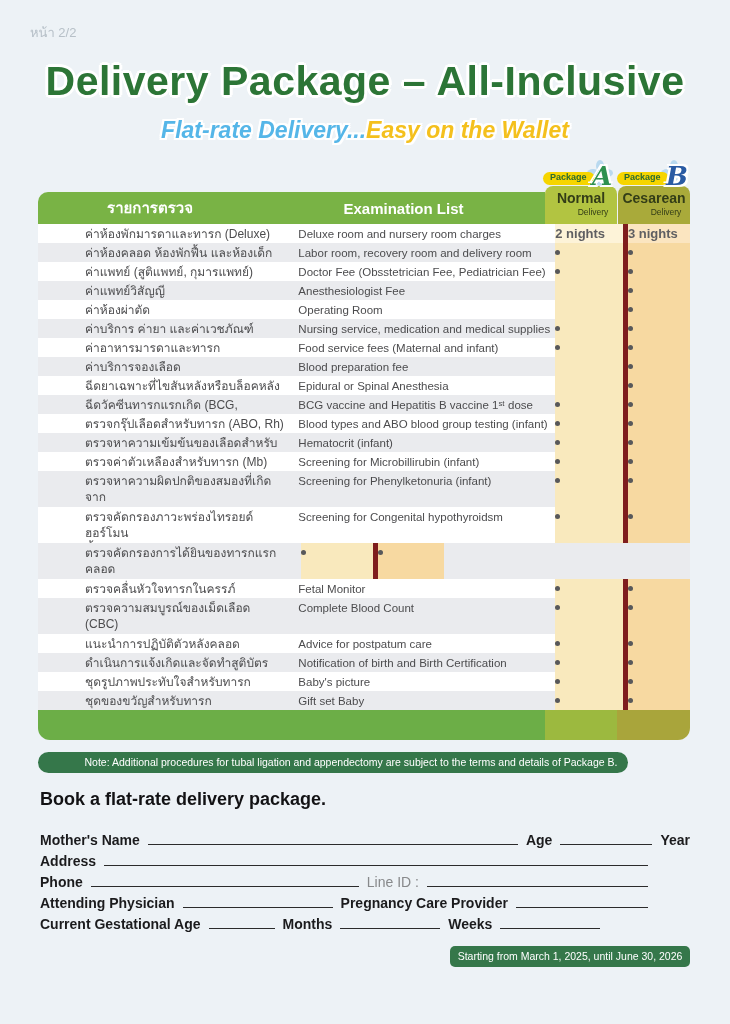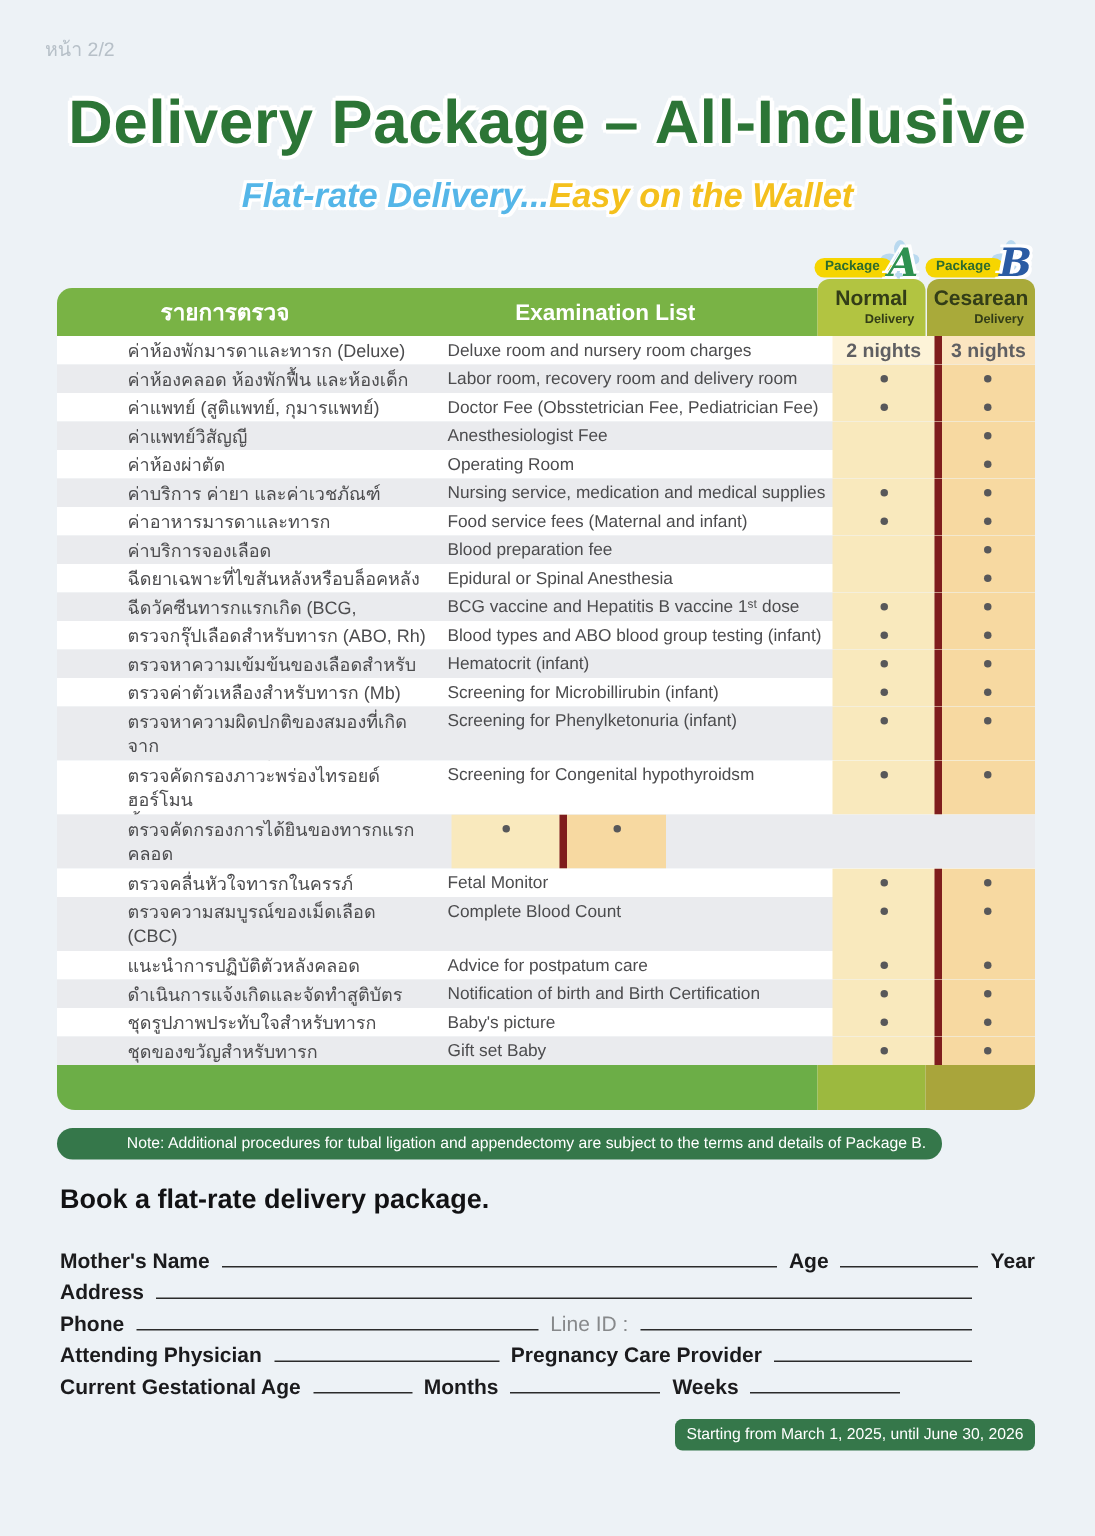--- a/index.html
+++ b/index.html
@@ -40,30 +40,30 @@
 
   .thead{position:relative;height:36px;z-index:1;}
   .head-left{position:absolute;left:0;top:4px;bottom:0;width:507px;background:var(--hdr_green);
     border-radius:10px 0 0 0;display:flex;align-items:center;color:#fff;font-weight:bold;font-size:15px;}
   .head-th{width:224px;text-align:center;} .head-en{width:283px;text-align:center;}
   .head-col{position:absolute;top:-2px;bottom:0;border-radius:8px 8px 0 0;text-align:center;
     color:#333d17;padding-top:5px;line-height:14px;}
   .head-a{left:507px;width:72px;background:var(--hdr_a);}
   .head-b{left:580px;width:72px;background:var(--hdr_b);}
   .head-name{font-size:14px;font-weight:bold;display:block;}
-  .head-sub{font-size:8.5px;font-weight:bold;display:block;padding-left:24px;}
+  .head-sub{font-size:8.5px;font-weight:normal;display:block;padding-left:24px;}
 
   .tbody{width:652px;}
   .trow{display:flex;height:19px;overflow:hidden;background:#fff;}
   .trow.stripe{background:var(--stripe);}
   .trow.tall{height:36px;}
   .cell{color:var(--row_text);line-height:16px;}
   .c-thai{width:224px;padding:2px 4px 0 8px;font-size:12px;white-space:pre-line;margin-left:39px;}
   .c-eng{width:283px;padding:2px 4px 0 10px;font-size:11.5px;}
-  .c-a,.c-b{display:flex;justify-content:center;align-items:flex-start;}
+  .c-a,.c-b{display:flex;align-items:flex-start;}
   .c-a{width:72px;background:var(--tint_a);}
   .c-b{width:71px;background:var(--tint_b);border-left:5px solid #7f1d1d;}
   .c-a.first{background:var(--tint_a_first);} .c-b.first{background:var(--tint_b_first);}
   .dot{width:5px;height:5px;border-radius:50%;background:var(--dot);margin-top:7px;}
   .nights{font-size:13px;font-weight:bold;color:#5f5f62;margin-top:2px;}
 
   .tfoot{display:flex;height:30px;border-radius:0 0 12px 12px;overflow:hidden;}
   .tf-left{width:507px;background:var(--foot_green);}
   .tf-a{width:72px;background:var(--foot_a);}
   .tf-b{width:73px;background:var(--foot_b);}

